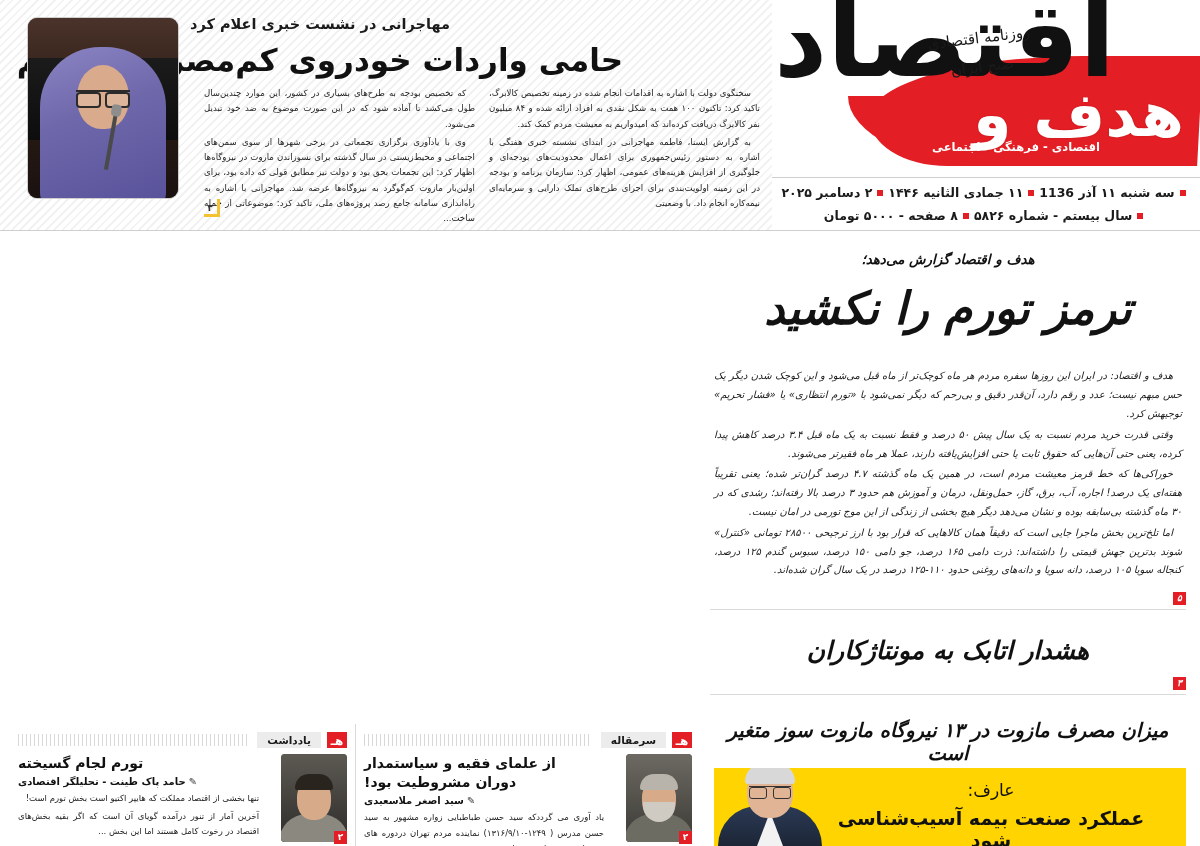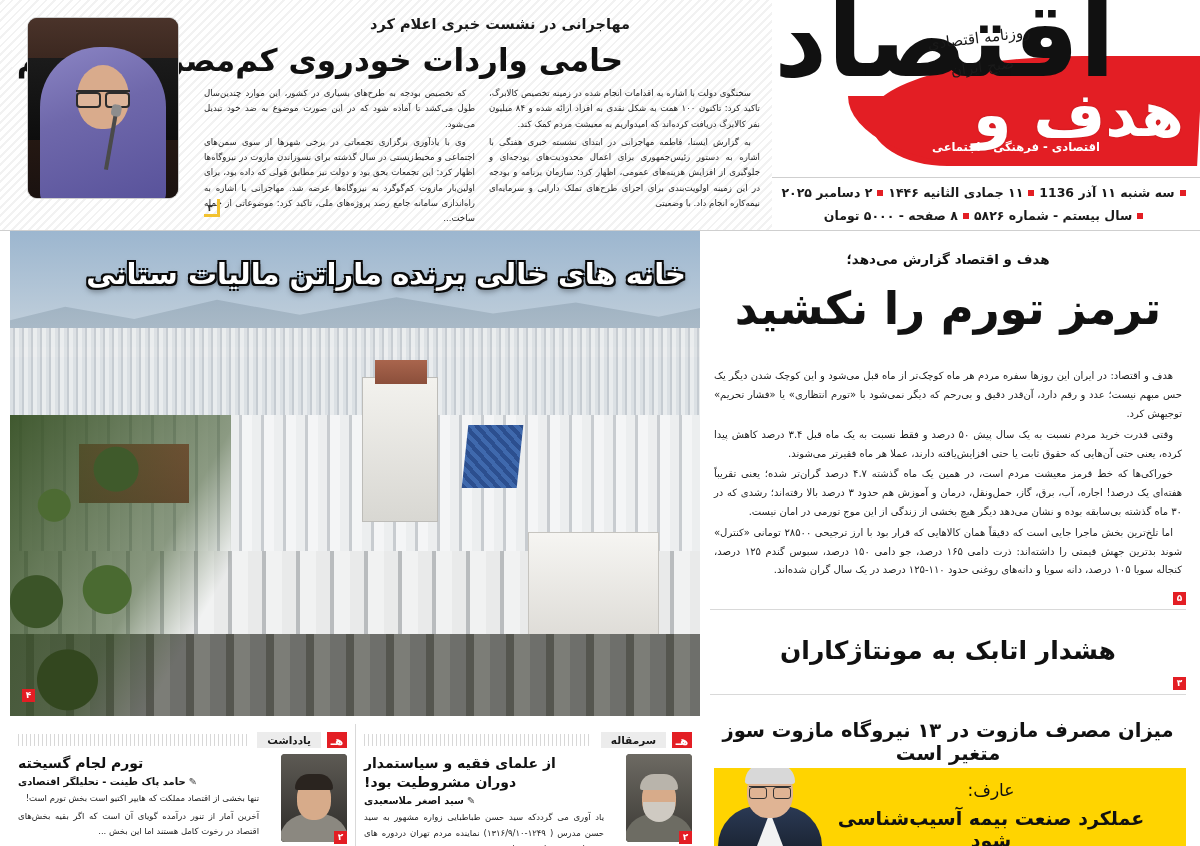--- a/index.html
+++ b/index.html
@@ -135,21 +135,21 @@
     vertical-align: 1px;
   }
 
   
   .lead {
     position: absolute; top: 0; right: 428px;
     width: 772px; height: 231px;
     padding: 10px 12px 6px 10px;
   }
   .lead-kicker {
-    text-align: right;
+    text-align: center;
     font-size: 14.5px;
     font-weight: bold;
     color: #1a1a1a;
     margin-top: 6px;
     margin-right: 130px;
   }
   .lead-title {
     text-align: center;
     font-size: 31px;
     font-weight: bold;
@@ -253,20 +253,21 @@
     position: absolute; top: 231px; right: 0;
     width: 1200px; height: 615px;
   }
 
   
   .rightcol {
     position: absolute; top: 0; right: 0;
     width: 500px; height: 615px;
     padding: 14px 14px 0 10px;
     background: #ffffff;
+    font-style: italic;
   }
   .rc-kicker {
     text-align: center;
     font-size: 13.5px;
     font-weight: bold;
     color: #111;
     margin-top: 6px;
   }
   .rc-title {
     text-align: center;
@@ -729,40 +730,20 @@
       </div>
       <div class="promo-photo">
         <div class="suit"></div>
         <div class="shirt"></div>
         <div class="head"></div>
         <div class="hair"></div>
         <div class="eyeglass"></div>
       </div>
     </div>
 
-    <div class="bigphoto">
-      <div class="bp-inner">
-        <div class="bp-sky"></div>
-        <div class="bp-mtn"></div>
-        <div class="bp-far"></div>
-        <div class="bp-mid"></div>
-        <div class="bp-fore"></div>
-        <div class="bp-redblk"></div>
-        <div class="bp-bluegrid"></div>
-        <div class="bp-tower"></div>
-        <div class="bp-towertop"></div>
-        <div class="bp-white-bldg"></div>
-        <div class="bp-roofs"></div>
-        <div class="bp-trees"></div>
-      </div>
-      <div class="bp-overlay-title">خانه های خالی برنده ماراتن مالیات ستانی</div>
-      <div class="bp-pm">
-        <span class="pm">۴</span>
-      </div>
-    </div>
 
     <div class="bottomcols">
 
       <div class="opcol">
         <div class="op-head">
           <div class="op-logo">هـ</div>
           <div class="op-label">سرمقاله</div>
           <div class="op-rule vstripes"></div>
         </div>
         <div class="op-body">

